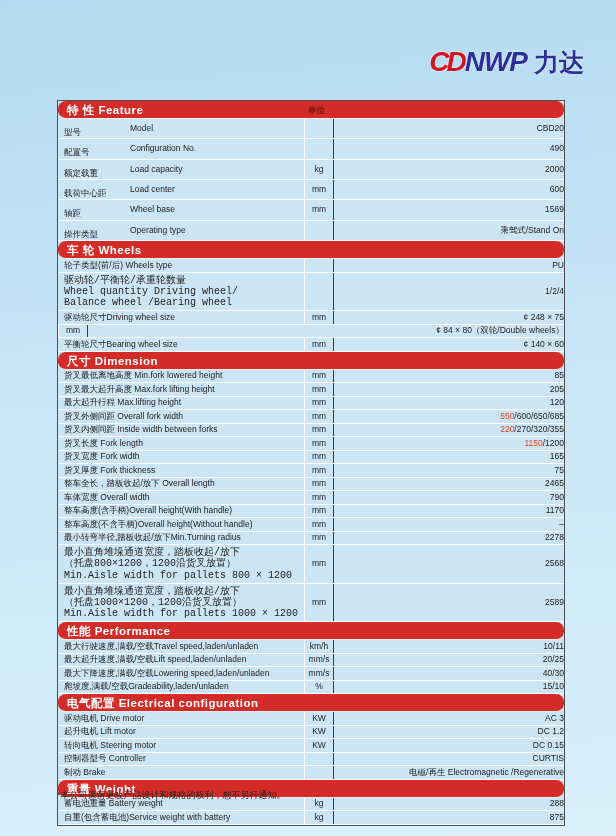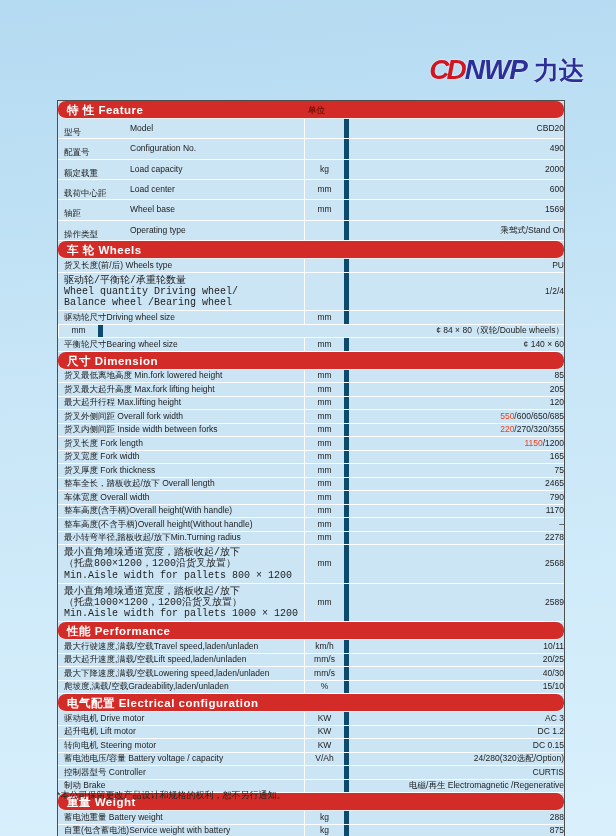--- a/index.html
+++ b/index.html
@@ -17,21 +17,21 @@
   body{
     width:616px;height:836px;
     font-family:"Liberation Sans","DejaVu Sans",sans-serif;
   }
   .page{
     position:relative;width:616px;height:836px;overflow:hidden;
     background:linear-gradient(175deg,var(--bg-top) 0%,#c8e6f7 45%,var(--bg-bottom) 100%);
   }
   
   .logo{
-    position:absolute;top:54px;right:32px;
+    position:absolute;top:46px;right:32px;
     white-space:nowrap;
   }
   .logo-mark{
     color:var(--logo-red);
     font-size:28px;font-weight:800;font-style:italic;
     letter-spacing:-3px;
     text-shadow:0 0 2px #ffffff;
   }
   .logo-name{
     color:var(--logo-blue);
@@ -75,22 +75,22 @@
     box-sizing:border-box;
   }
   .cell{
     box-sizing:border-box;
     font-size:8.5px;color:var(--text-dark);
     display:flex;align-items:center;
     line-height:1.1;
   }
   .cell.label{width:246px;padding:1px 4px 1px 6px;}
   .cell.unit{
-    width:45px;justify-content:center;text-align:center;
-    border-left:1px solid #ffffff;border-right:5px solid #0c4a6e;
+    width:30px;justify-content:center;text-align:center;
+    border-left:1px solid #ffffff;border-right:1px solid #0c4a6e;
   }
   .cell.value{flex:1;justify-content:flex-end;text-align:center;}
   .cn{display:inline-block;width:66px;margin-top:8px;}
   .red{color:var(--highlight-red);}
   .row.multi .cell.label{
     display:block;font-size:10px;line-height:1.12;
     padding-top:2px;padding-bottom:2px;font-family:Liberation Mono, monospace;
   }
   
   .footnote{
@@ -165,21 +165,21 @@
           <span class="en">Operating type</span>
         </div>
         <div class="cell unit"></div>
         <div class="cell value">
           <span>乘驾式/Stand On</span>
         </div>
       </div>
       <div class="sec-header"><span class="sec-title">车 轮 Wheels</span></div>
       <div class="row">
         <div class="cell label">
-          <span>货叉长度(前/后)  Wheels type</span>
+          <span>轮子类型(前/后)  Wheels type</span>
         </div>
         <div class="cell unit"></div>
         <div class="cell value">
           <span>PU</span>
         </div>
       </div>
       <div class="row multi">
         <div class="cell label">
           <div>驱动轮/平衡轮/承重轮数量</div>
           <div>Wheel quantity Driving wheel/</div>
@@ -188,20 +188,23 @@
         <div class="cell unit"></div>
         <div class="cell value">
           <span>1/2/4</span>
         </div>
       </div>
       <div class="row">
         <div class="cell label">
           <span>驱动轮尺寸Driving wheel size</span>
         </div>
         <div class="cell unit">mm</div>
+        <div class="cell value">
+          <span>¢ 248 × 75</span>
+        </div>
       </div>
       <div class="row">
         <div class="cell unit">mm</div>
         <div class="cell value">
           <span>¢ 84 × 80（双轮/Double wheels）</span>
         </div>
       </div>
       <div class="row">
         <div class="cell label">
           <span>平衡轮尺寸Bearing wheel size</span>
@@ -414,29 +417,20 @@
         <div class="cell label">
           <span>转向电机 Steering motor</span>
         </div>
         <div class="cell unit">KW</div>
         <div class="cell value">
           <span>DC 0.15</span>
         </div>
       </div>
       <div class="row">
         <div class="cell label">
-          <span>蓄电池电压/容量  Battery voltage / capacity</span>
-        </div>
-        <div class="cell unit">V/Ah</div>
-        <div class="cell value">
-          <span>24/280(320选配/Option)</span>
-        </div>
-      </div>
-      <div class="row">
-        <div class="cell label">
           <span>控制器型号 Controller</span>
         </div>
         <div class="cell unit"></div>
         <div class="cell value">
           <span>CURTIS</span>
         </div>
       </div>
       <div class="row">
         <div class="cell label">
           <span>制动 Brake</span>

